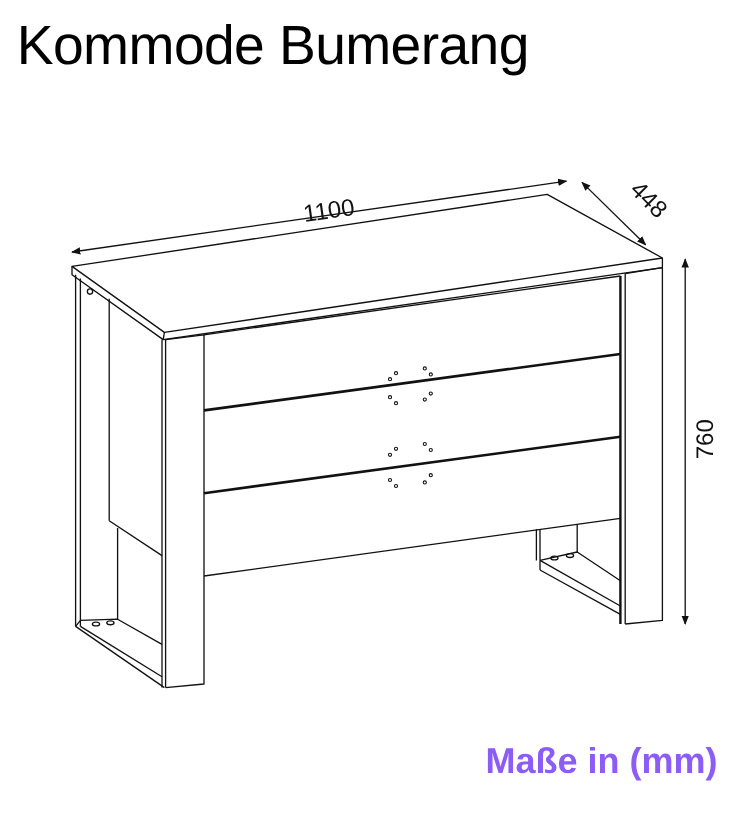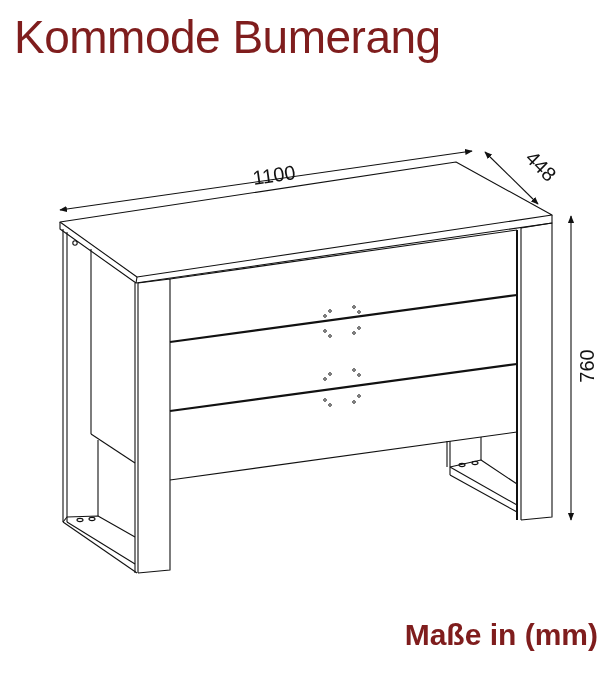--- a/index.html
+++ b/index.html
@@ -1,26 +1,26 @@
 <!DOCTYPE html>
 <html><head>
   <meta charset="utf-8">
   <style>
     html, body { margin: 0; padding: 0; background: #ffffff; }
     body { width: 616px; height: 682px; position: relative; overflow: hidden; }
     .title {
       position: absolute; left: 14px; top: 14px;
       font-family: "Liberation Sans", sans-serif;
-      font-size: 46px; color: #7f1d1d; letter-spacing: -0.5px;
+      font-size: 46px; color: #000000; letter-spacing: -0.5px;
       line-height: 1;
     }
     .footer {
       position: absolute; right: 18px; top: 620px;
       font-family: "Liberation Sans", sans-serif;
-      font-size: 30px; font-weight: bold; color: #7f1d1d;
+      font-size: 30px; font-weight: bold; color: #8b5cf6;
       line-height: 1;
     }
     svg.drawing { position: absolute; left: 0; top: 0; }
     .dimlabel { font-family: "Liberation Sans", sans-serif; font-size: 20px; fill: #111; }
   </style>
 </head>
 <body>
 
 <div class="title">Kommode Bumerang</div>
 

